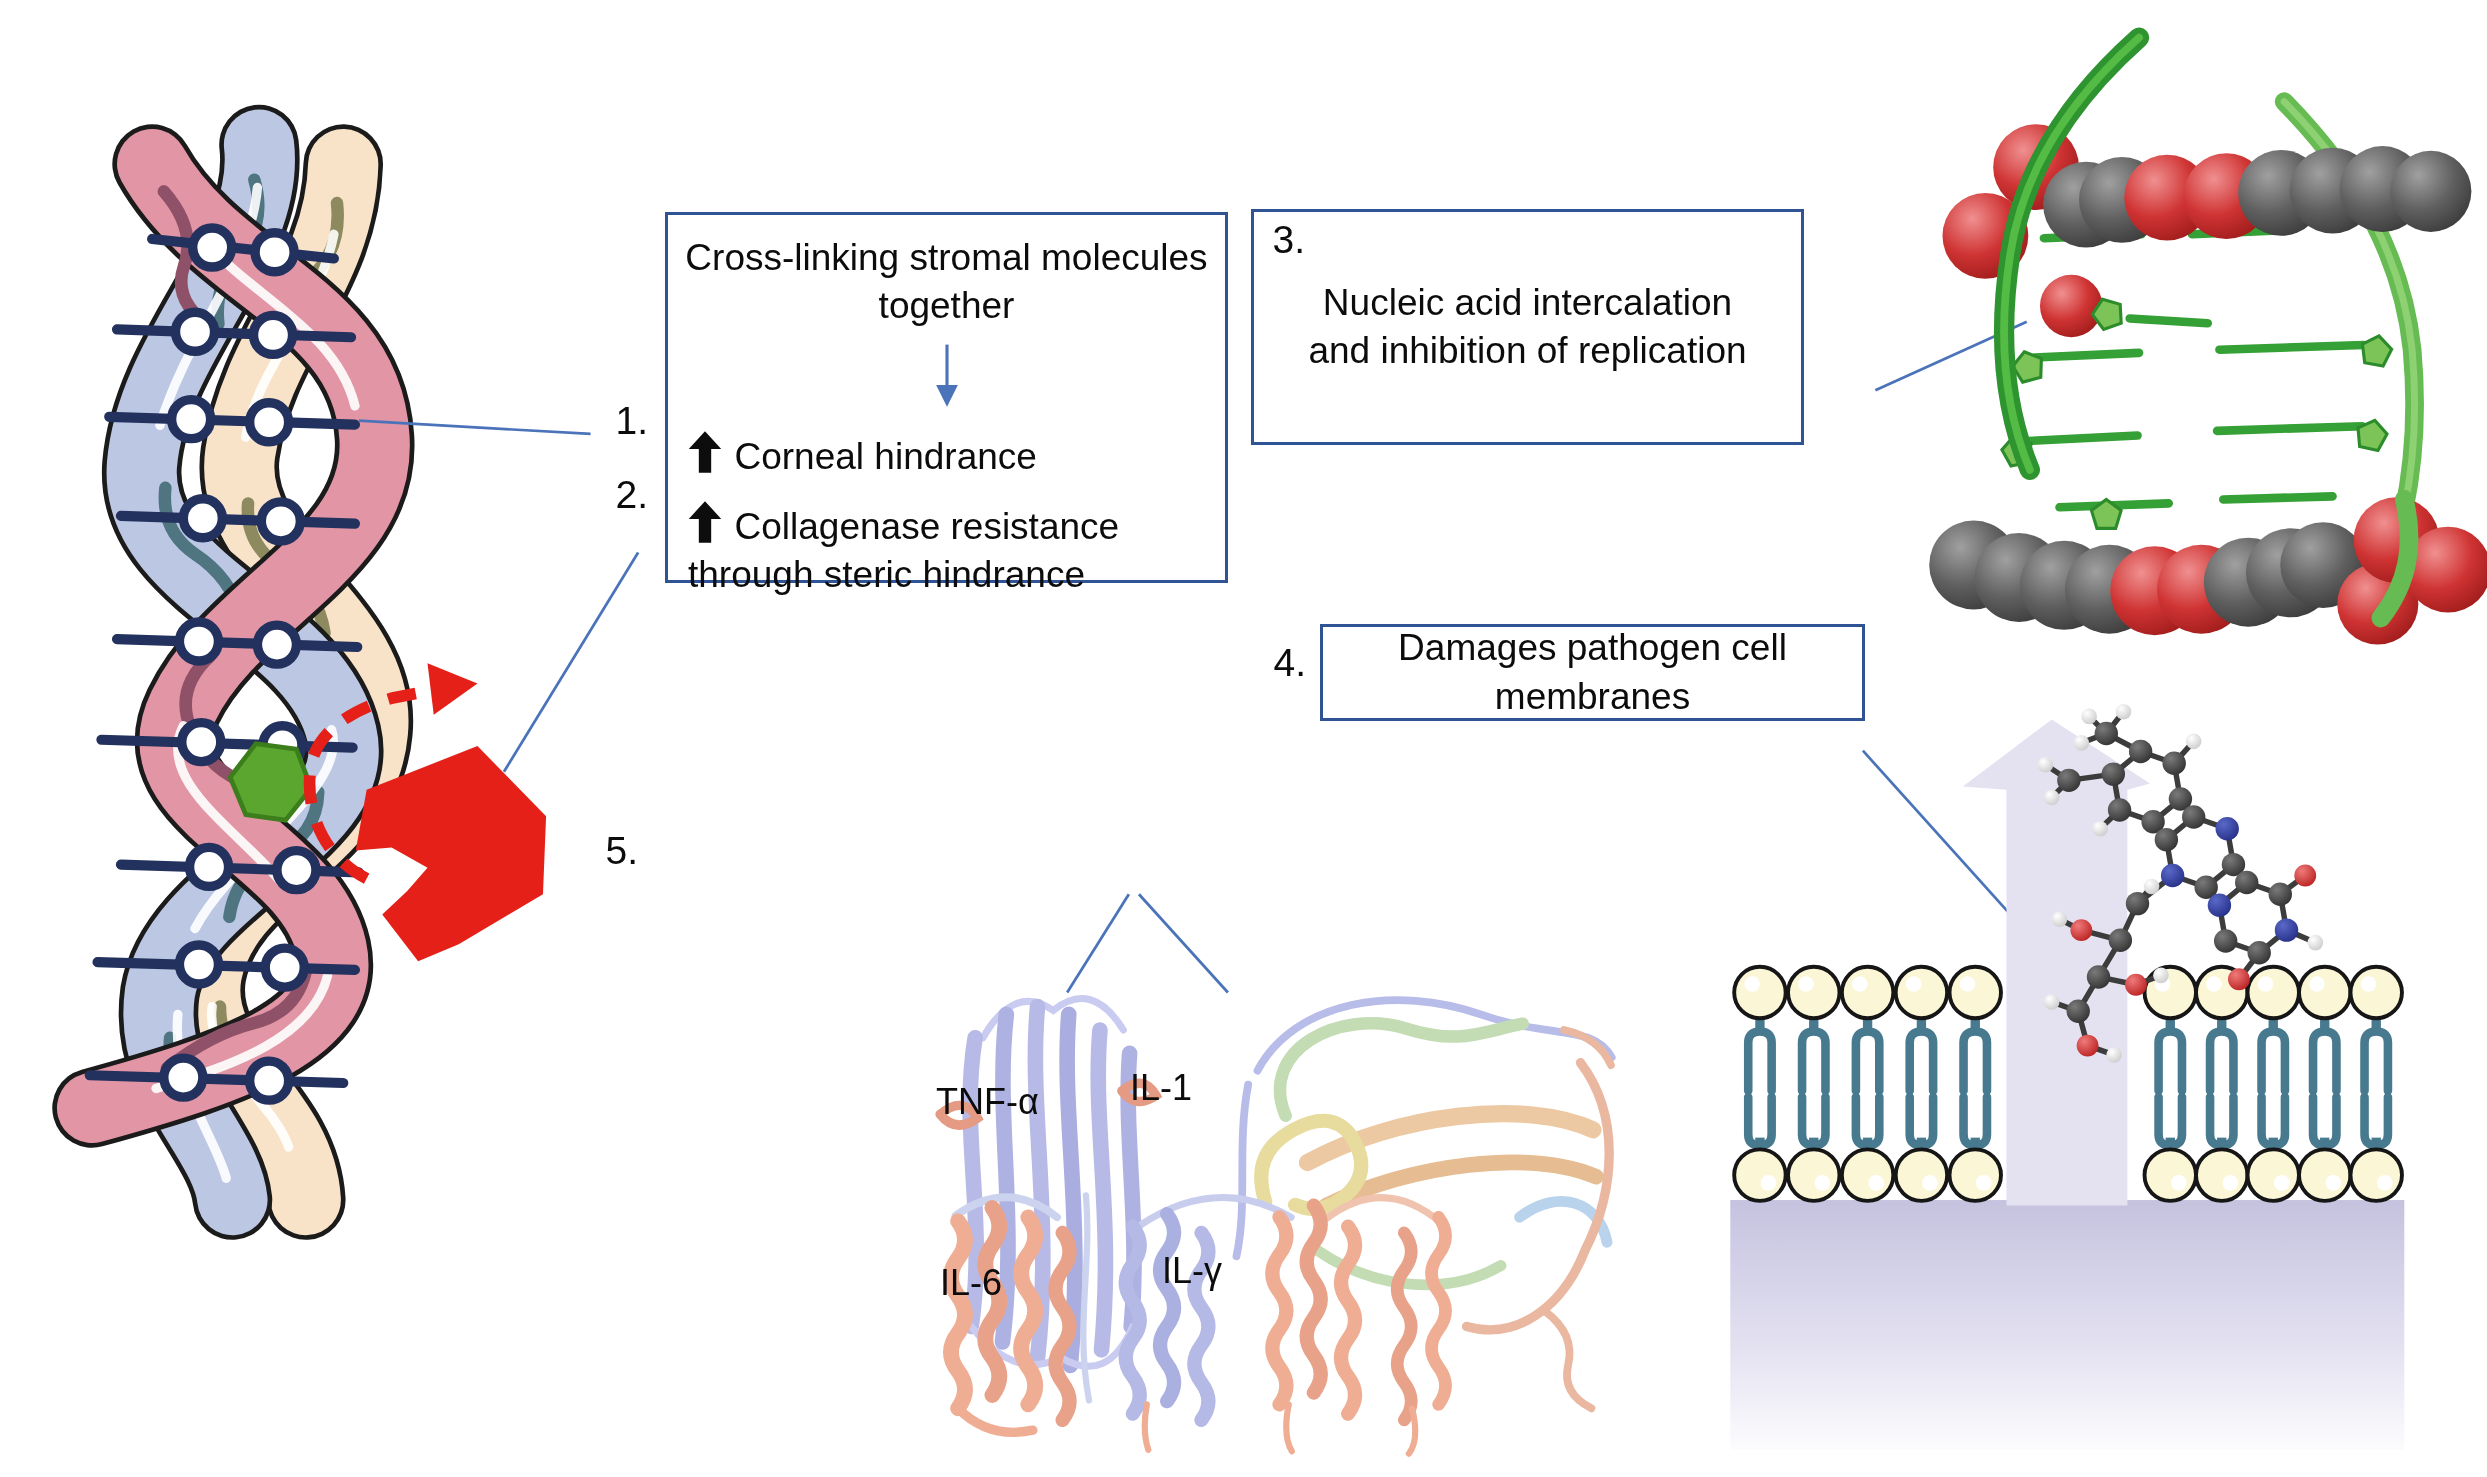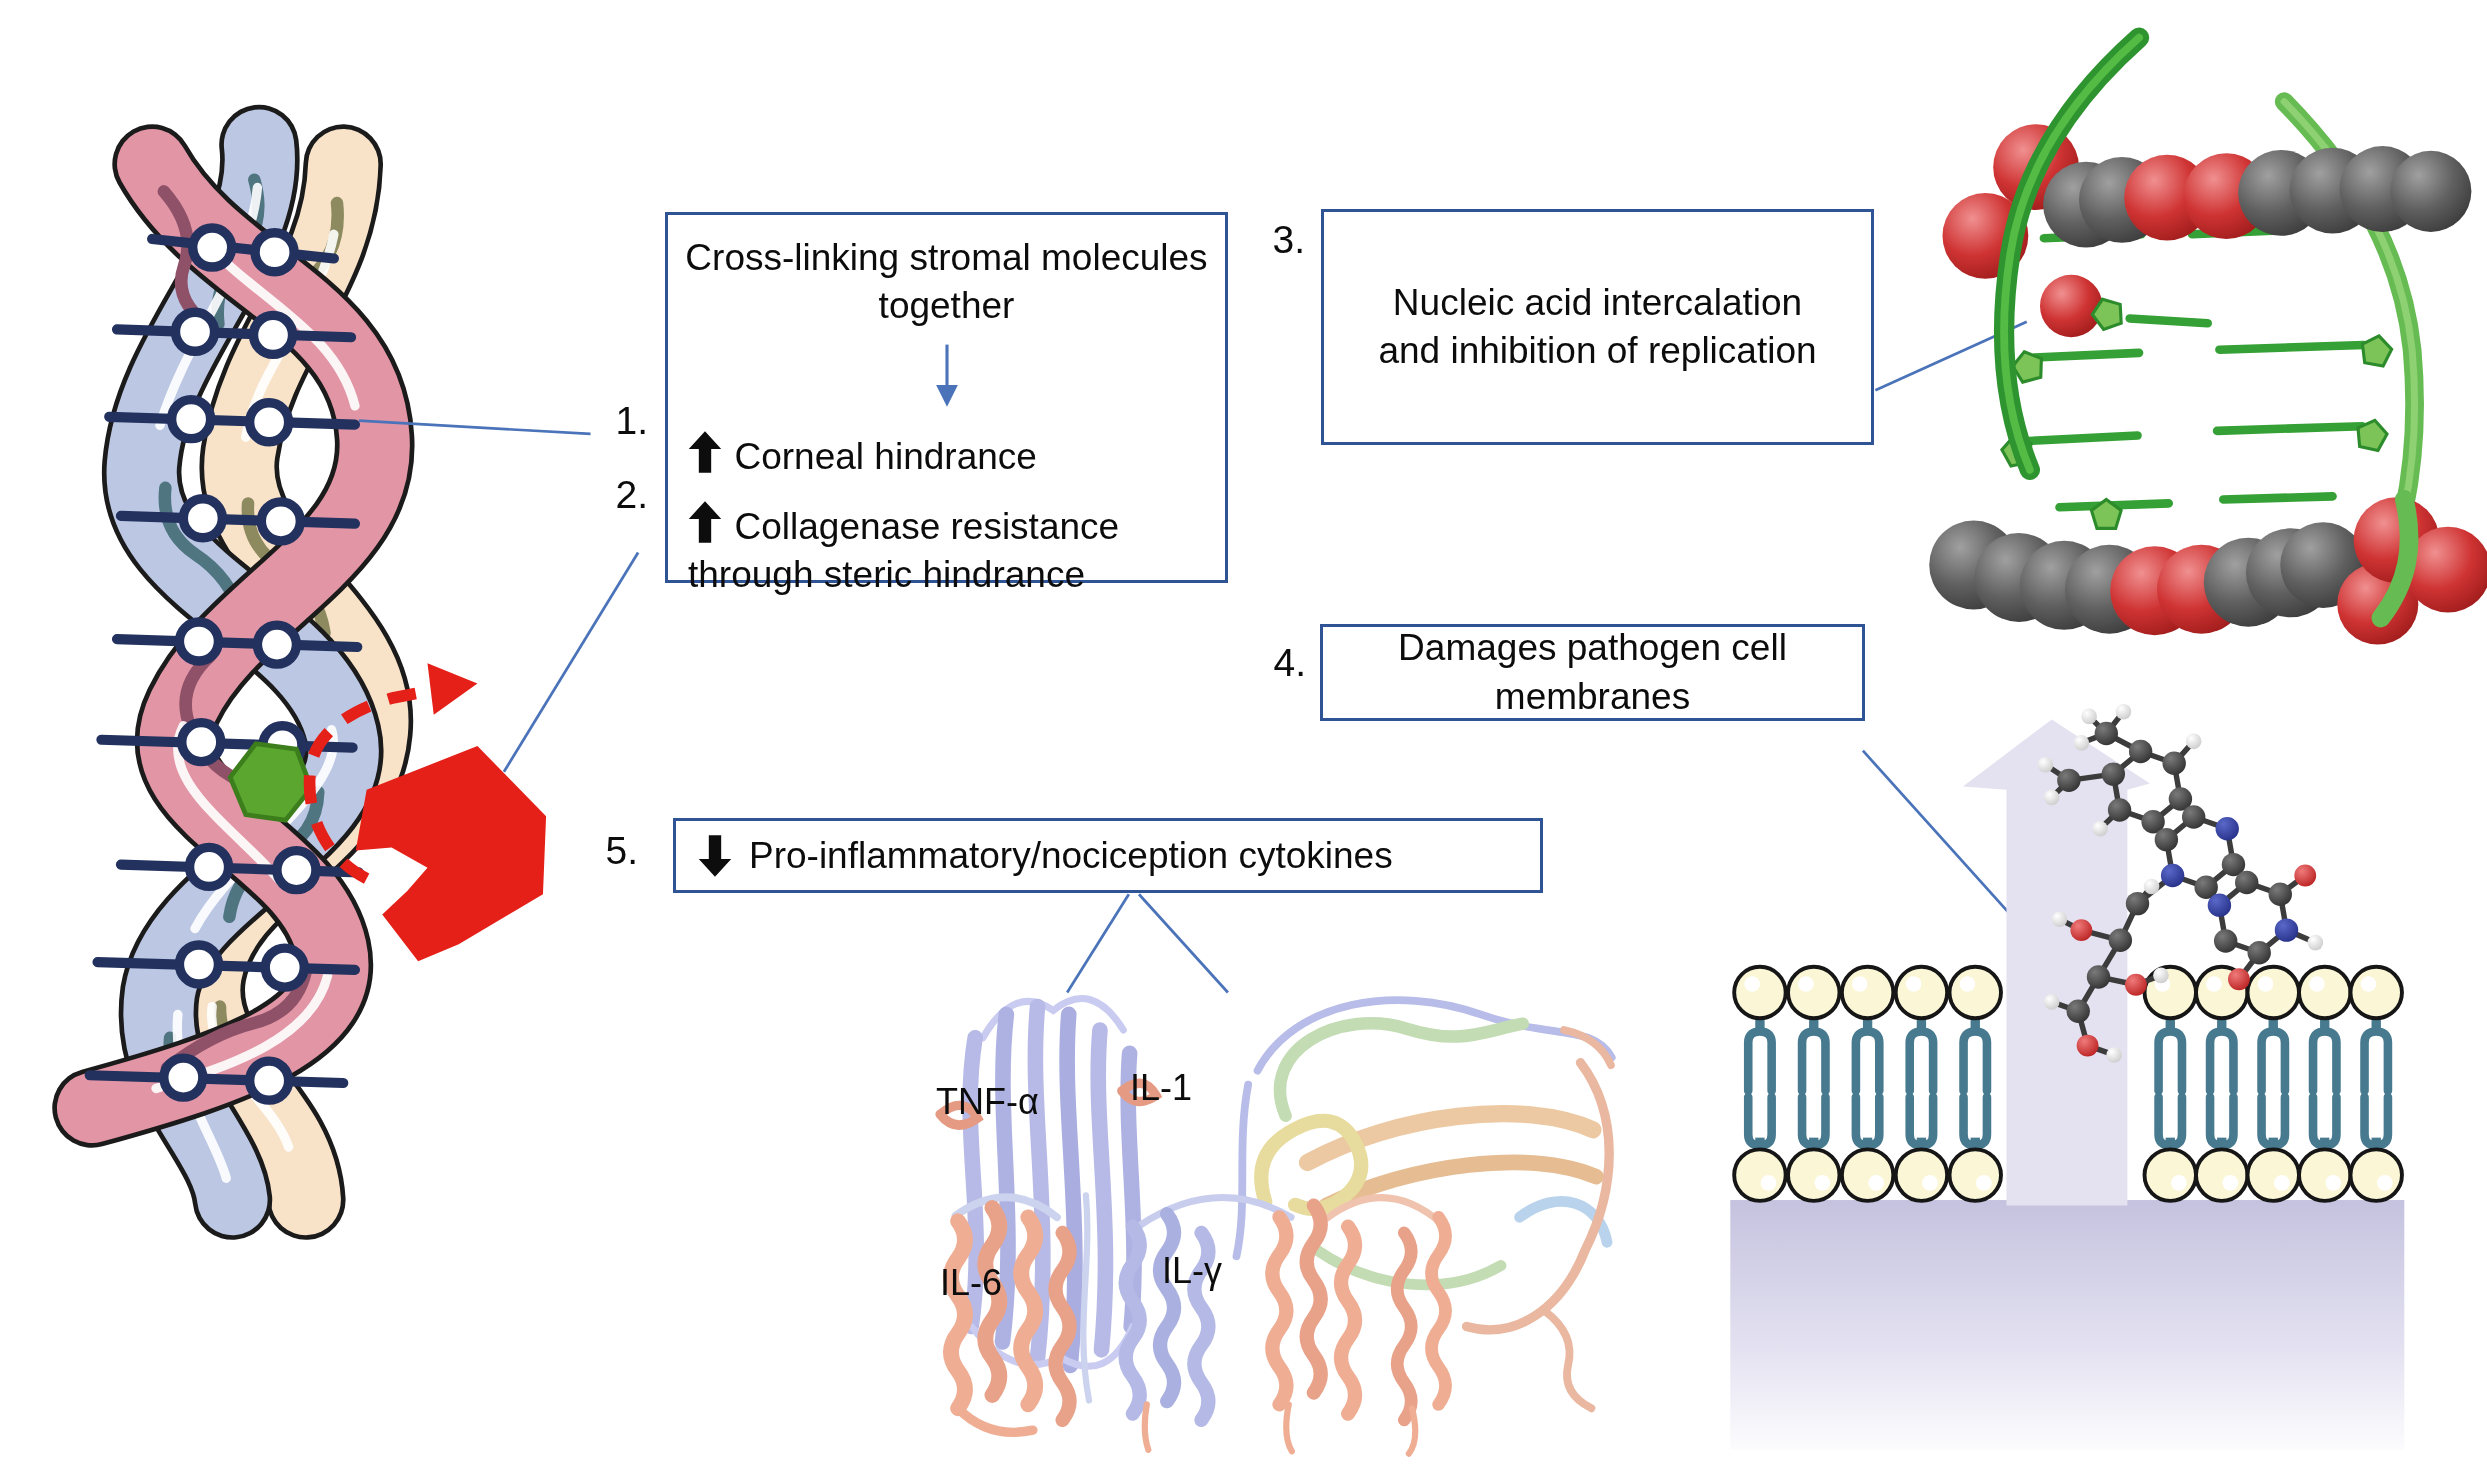--- a/index.html
+++ b/index.html
@@ -363,42 +363,34 @@
     <div class="b1-item">
       <svg class="arrow-ic" width="34" height="44" viewBox="0 0 44 56">
         <path d="M22,1 L43,24 L30,24 L30,55 L14,55 L14,24 L1,24 Z" fill="#0d0d0d"></path>
       </svg><span>Collagenase resistance through steric hindrance</span>
     </div>
   </div>
 </div>
 <div class="num" style="left:587px; top:399px;">1.</div>
 <div class="num" style="left:587px; top:473px;">2.</div>
 
-<div class="bluebox" style="left:1321px; top:209px; width:553px; height:236px;">
+<div class="bluebox" style="left:1251px; top:209px; width:553px; height:236px;">
   <div class="bx-center">
     <div class="bx-ctext" style="width:476px;">Nucleic acid intercalation and inhibition of replication</div>
   </div>
 </div>
 <div class="num" style="left:1244px; top:218px;">3.</div>
 
 <div class="bluebox" style="left:1320px; top:624px; width:545px; height:97px;">
   <div class="bx-center">
     <div class="bx-ctext" style="width:484px;">Damages pathogen cell membranes</div>
   </div>
 </div>
 <div class="num" style="left:1245px; top:641px;">4.</div>
 
-<div class="bluebox" style="left:673px; top:818px; width:870px; height:75px;">
-  <div class="b5-row">
-    <svg class="arrow-ic" width="34" height="44" viewBox="0 0 44 56">
-      <path d="M22,55 L1,32 L14,32 L14,1 L30,1 L30,32 L43,32 Z" fill="#0d0d0d"></path>
-    </svg>
-    <span>Pro-inflammatory/nociception cytokines</span>
-  </div>
-</div>
 <div class="num" style="left:577px; top:829px;">5.</div>
 
 <div class="cytolabel" style="left:936px; top:1081px;">TNF-α</div>
 <div class="cytolabel" style="left:1130px; top:1067px;">IL-1</div>
 <div class="cytolabel" style="left:940px; top:1262px;text-align:center;">IL-6</div>
 <div class="cytolabel" style="left:1114px; top:1250px;padding-left:48px;">IL-γ</div>
 
 </div>
 
 

